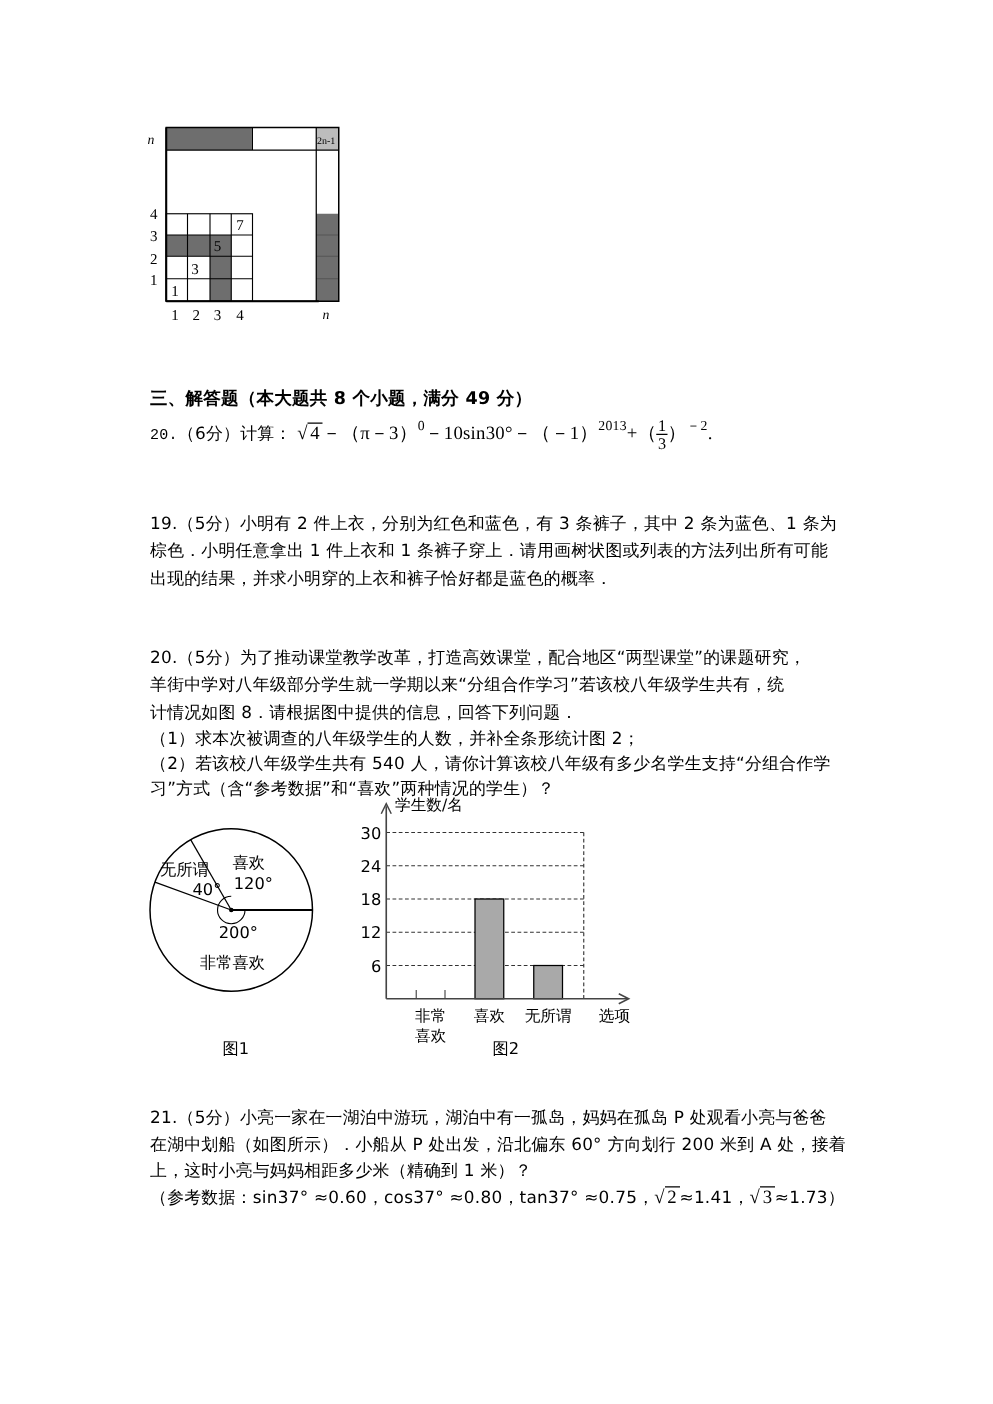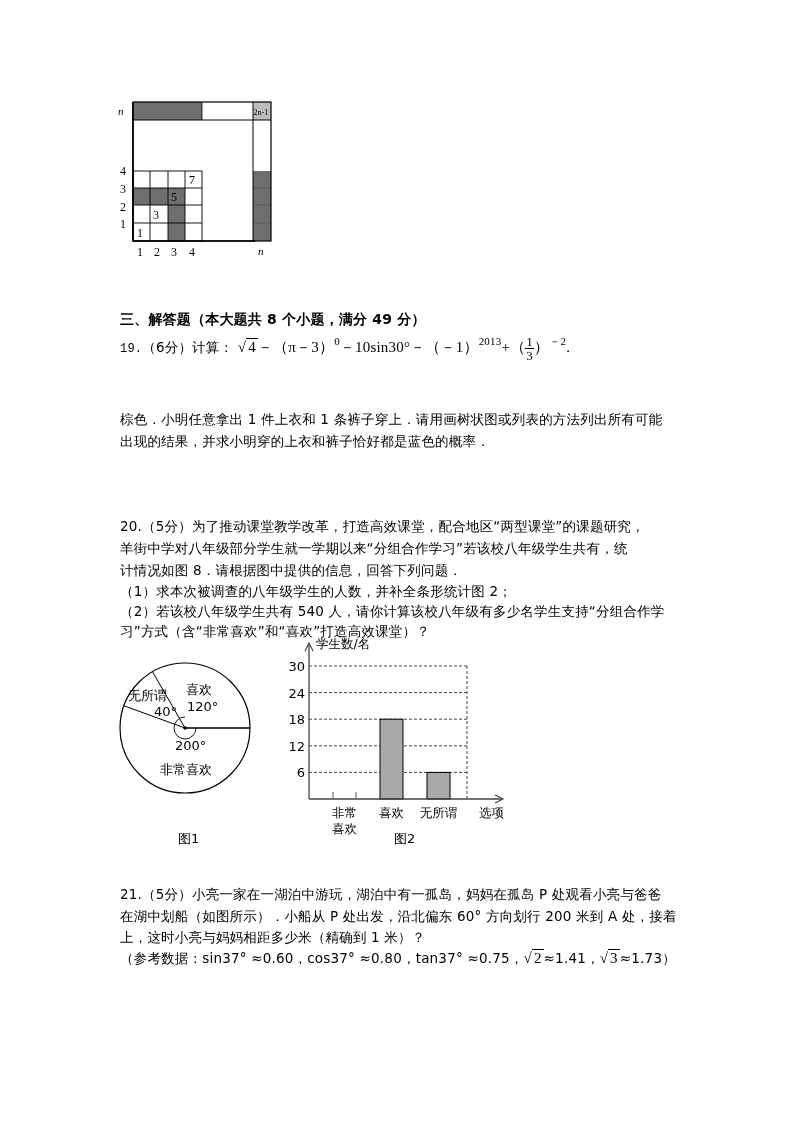--- a/index.html
+++ b/index.html
@@ -65,41 +65,42 @@
   <text x="27" y="142" font-size="12">1</text>
   <text x="43" y="124" font-size="12">3</text>
   <text x="61" y="106" font-size="12">5</text>
   <text x="79" y="89" font-size="12">7</text>
   <text x="143.5" y="20" font-size="8">2n-1</text>
 </svg>
 
 <div class="para txt heading" style="top:308px;">三、解答题（本大题共 8 个小题，满分 49 分）</div>
 
 <div class="para txt" style="top:330px; white-space:nowrap;">
-  <span class="mono">19.</span><span>（6分）</span><span>计算：</span>
+  <span class="mono">20.</span><span>（6分）</span><span>计算：</span>
   <span class="math">
     <span class="sqrt">√<span class="rad">4</span></span><span>－（π－3）</span><span class="sup">0</span><span>－10sin30°－（－1）</span><span class="sup">2013</span><span>+（</span><span class="frac">
         <span class="num">1</span>
         <span>3</span>
       </span><span>）</span><span class="sup">－2</span><span>.</span>
   </span>
 </div>
 
 <div class="para txt" style="top:408px;">
+  <div>19.（5分）小明有 2 件上衣，分别为红色和蓝色，有 3 条裤子，其中 2 条为蓝色、1 条为</div>
   <div>棕色．小明任意拿出 1 件上衣和 1 条裤子穿上．请用画树状图或列表的方法列出所有可能</div>
   <div>出现的结果，并求小明穿的上衣和裤子恰好都是蓝色的概率．</div>
 </div>
 
 <div class="para txt" style="top:515px;">
   <div>20.（5分）为了推动课堂教学改革，打造高效课堂，配合地区“两型课堂”的课题研究，</div>
   <div>羊街中学对八年级部分学生就一学期以来“分组合作学习”若该校八年级学生共有，统</div>
   <div>计情况如图 8．请根据图中提供的信息，回答下列问题．</div>
   <div style="line-height:20px;">（1）求本次被调查的八年级学生的人数，并补全条形统计图 2；</div>
   <div style="line-height:20px;">（2）若该校八年级学生共有 540 人，请你计算该校八年级有多少名学生支持“分组合作学</div>
-  <div style="line-height:20px;">习”方式（含“非常喜欢”和“喜欢”打造高效课堂）？</div>
+  <div style="line-height:20px;">习”方式（含“参考数据”和“喜欢”两种情况的学生）？</div>
 </div>
 
 <svg class="abs" id="pie-svg" style="left:110px; top:650px;" width="170" height="200" viewBox="0 0 170 200">
   <circle cx="75" cy="78" r="65" fill="#ffffff" stroke="#000" stroke-width="1.2"></circle>
   <g id="pie-lines">
       <line x1="75" y1="78" x2="140" y2="78" stroke="#000" stroke-width="1.6"></line>
       <line x1="75" y1="78" x2="42.500000000000014" y2="21.70834875401148" stroke="#000" stroke-width="1"></line>
       <line x1="75" y1="78" x2="13.919979648915962" y2="55.76869068383152" stroke="#000" stroke-width="1"></line>
     </g>
   <path d="M 86 78 A 11 11 0 1 1 75 67" fill="none" stroke="#000" stroke-width="0.9"></path>

